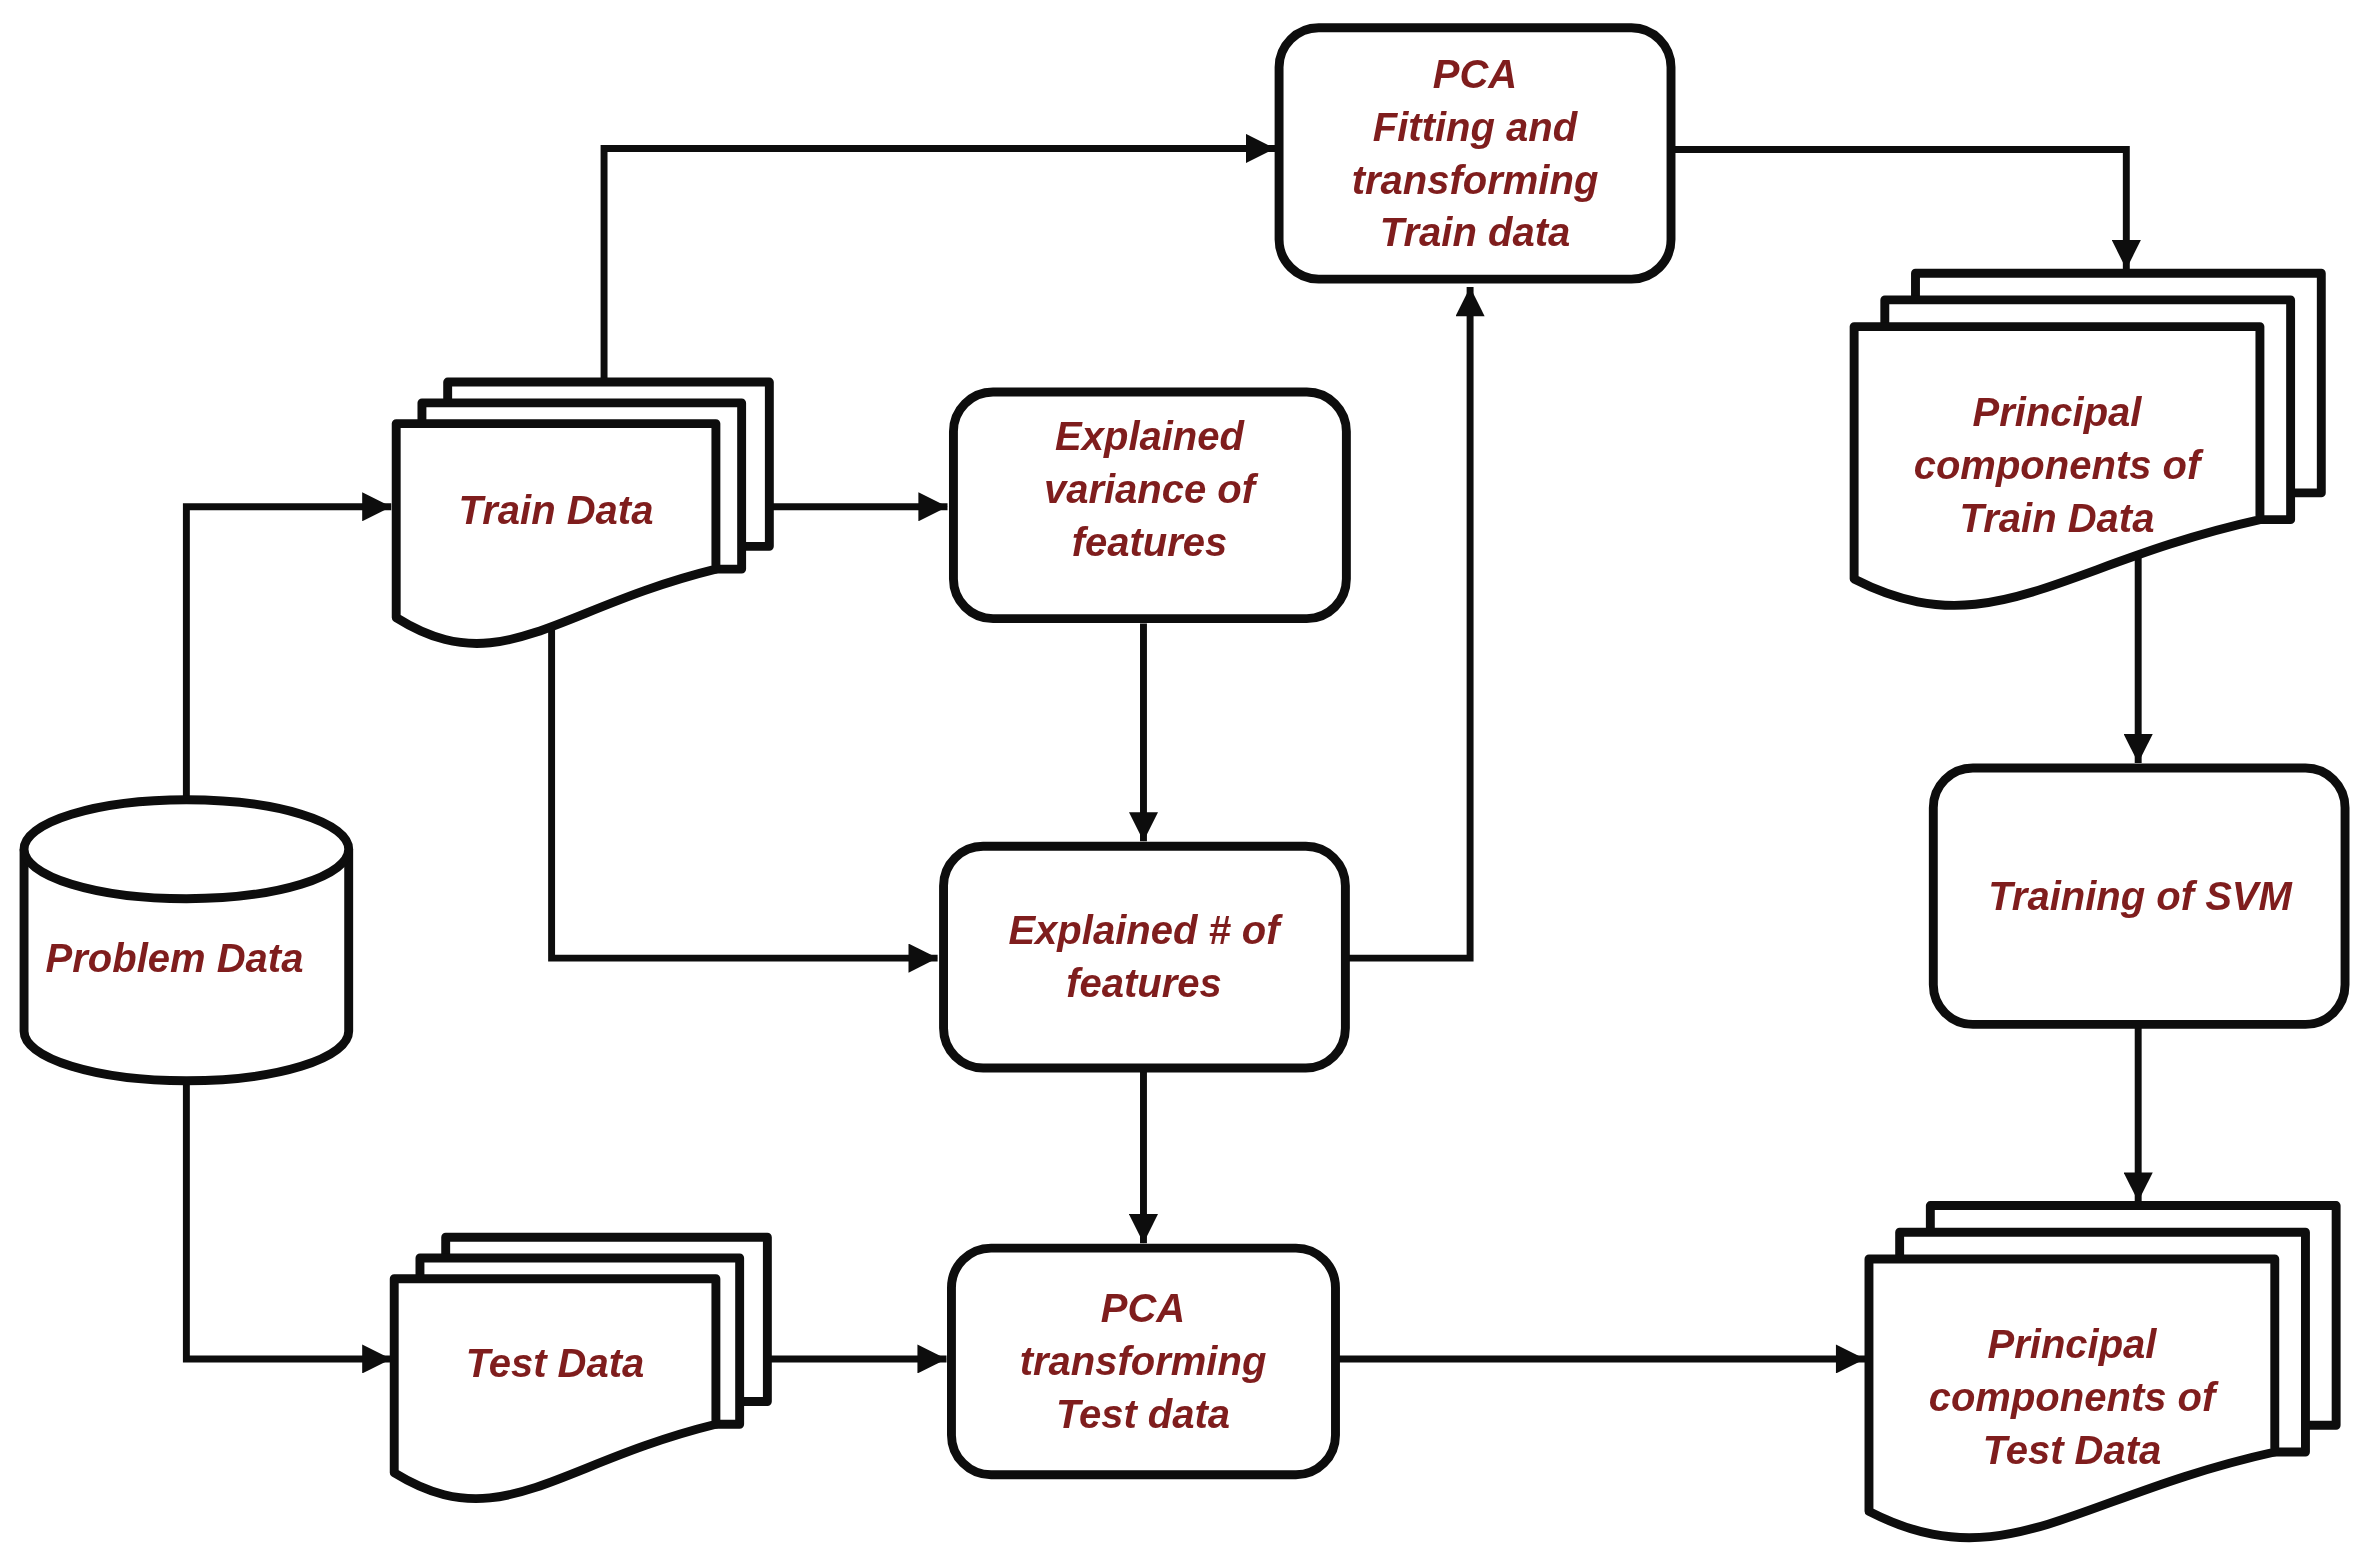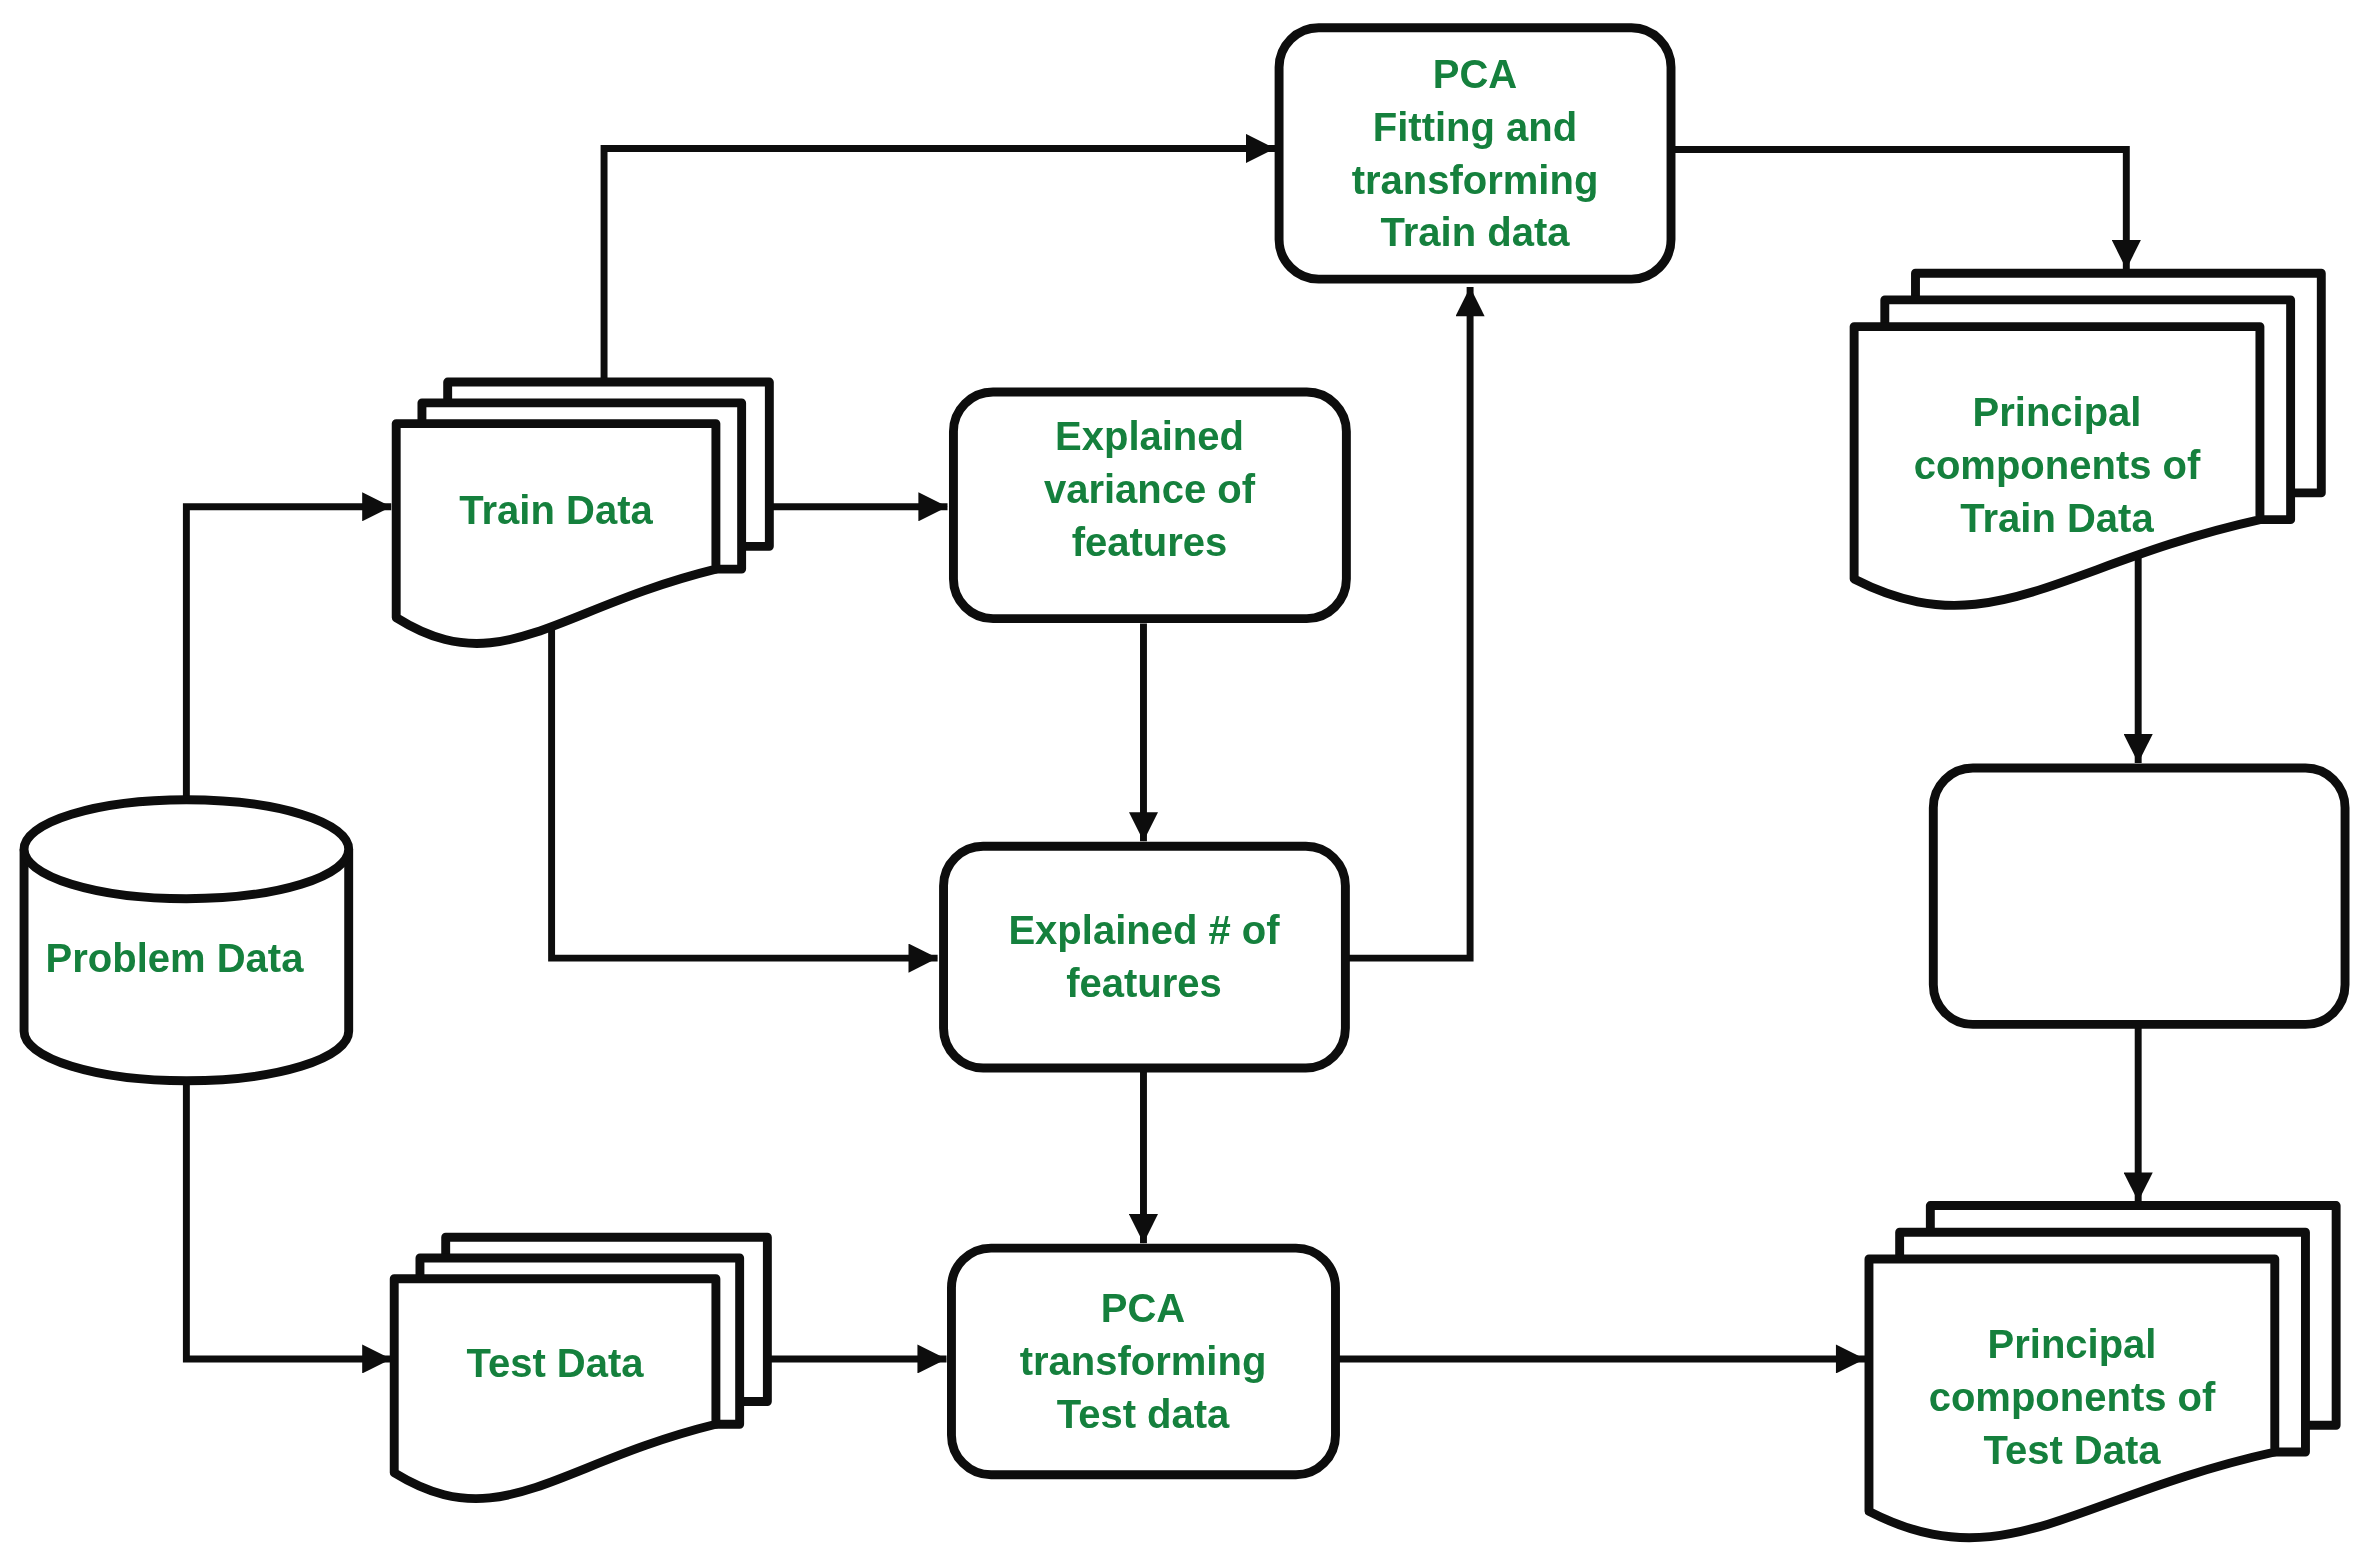--- a/index.html
+++ b/index.html
@@ -17,24 +17,25 @@
   }
   .node-label {
     position: absolute;
     display: flex;
     align-items: center;
     justify-content: center;
     text-align: center;
     font-weight: 700;
     font-size: 40px;
     line-height: 1.32;
-    color: #15803d;
+    color: #7f1d1d;
     white-space: pre-line;
     letter-spacing: 0px;
     pointer-events: none;
+    font-style: italic;
   }
   
   .lbl-problem-data   { left: 12px;   top: 889px;  width: 325px; height: 139px; }
   .lbl-train-data     { left: 396px;  top: 426px;  width: 320px; height: 168px; }
   .lbl-test-data      { left: 394px;  top: 1281px; width: 322px; height: 164px; }
   .lbl-explained      { left: 953px;  top: 376px;  width: 393px; height: 227px; }
   .lbl-determine      { left: 943px;  top: 846px;  width: 402px; height: 222px; }
   .lbl-pca-fit        { left: 1279px; top: 28px;   width: 392px; height: 251px; }
   .lbl-pca-transform  { left: 951px;  top: 1248px; width: 384px; height: 227px; }
   .lbl-svm            { left: 1934px; top: 768px;  width: 412px; height: 256px; }
@@ -117,20 +118,21 @@
 features</div>
   <div class="node-label lbl-determine">Explained # of
 features</div>
   <div class="node-label lbl-pca-fit">PCA
 Fitting and
 transforming
 Train data</div>
   <div class="node-label lbl-pca-transform">PCA
 transforming
 Test data</div>
+  <div class="node-label lbl-svm">Training of SVM</div>
   <div class="node-label lbl-pc-train">Principal
 components of
 Train Data</div>
   <div class="node-label lbl-pc-test">Principal
 components of
 Test Data</div>
 
 </div>
 
 

